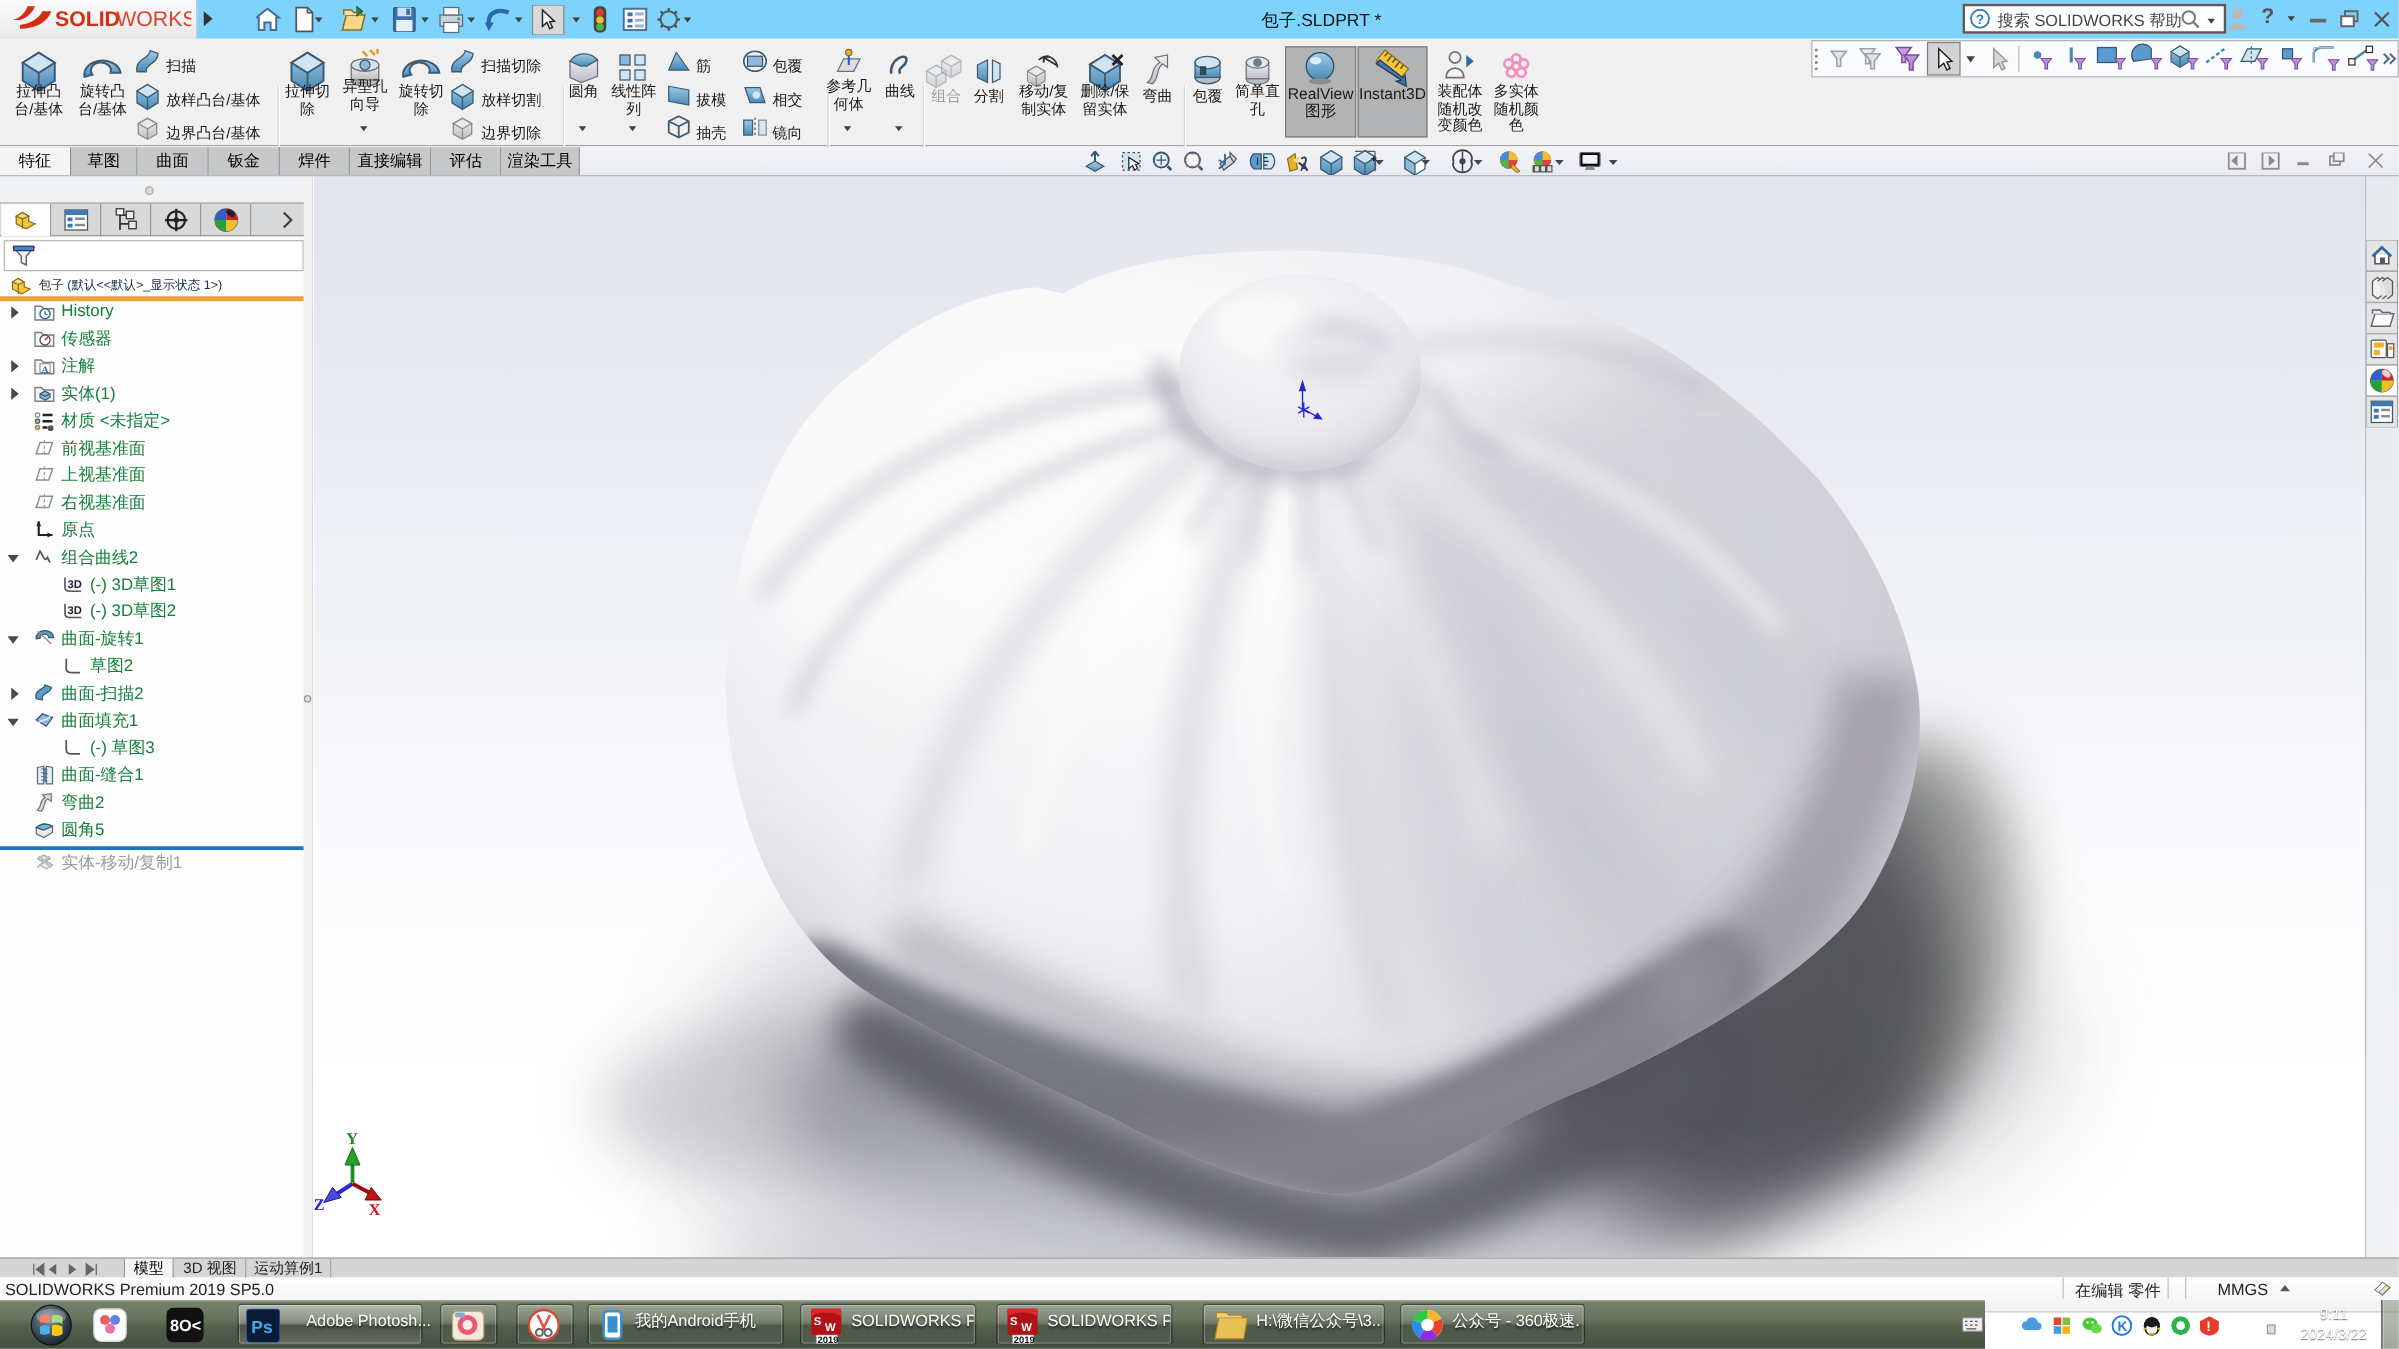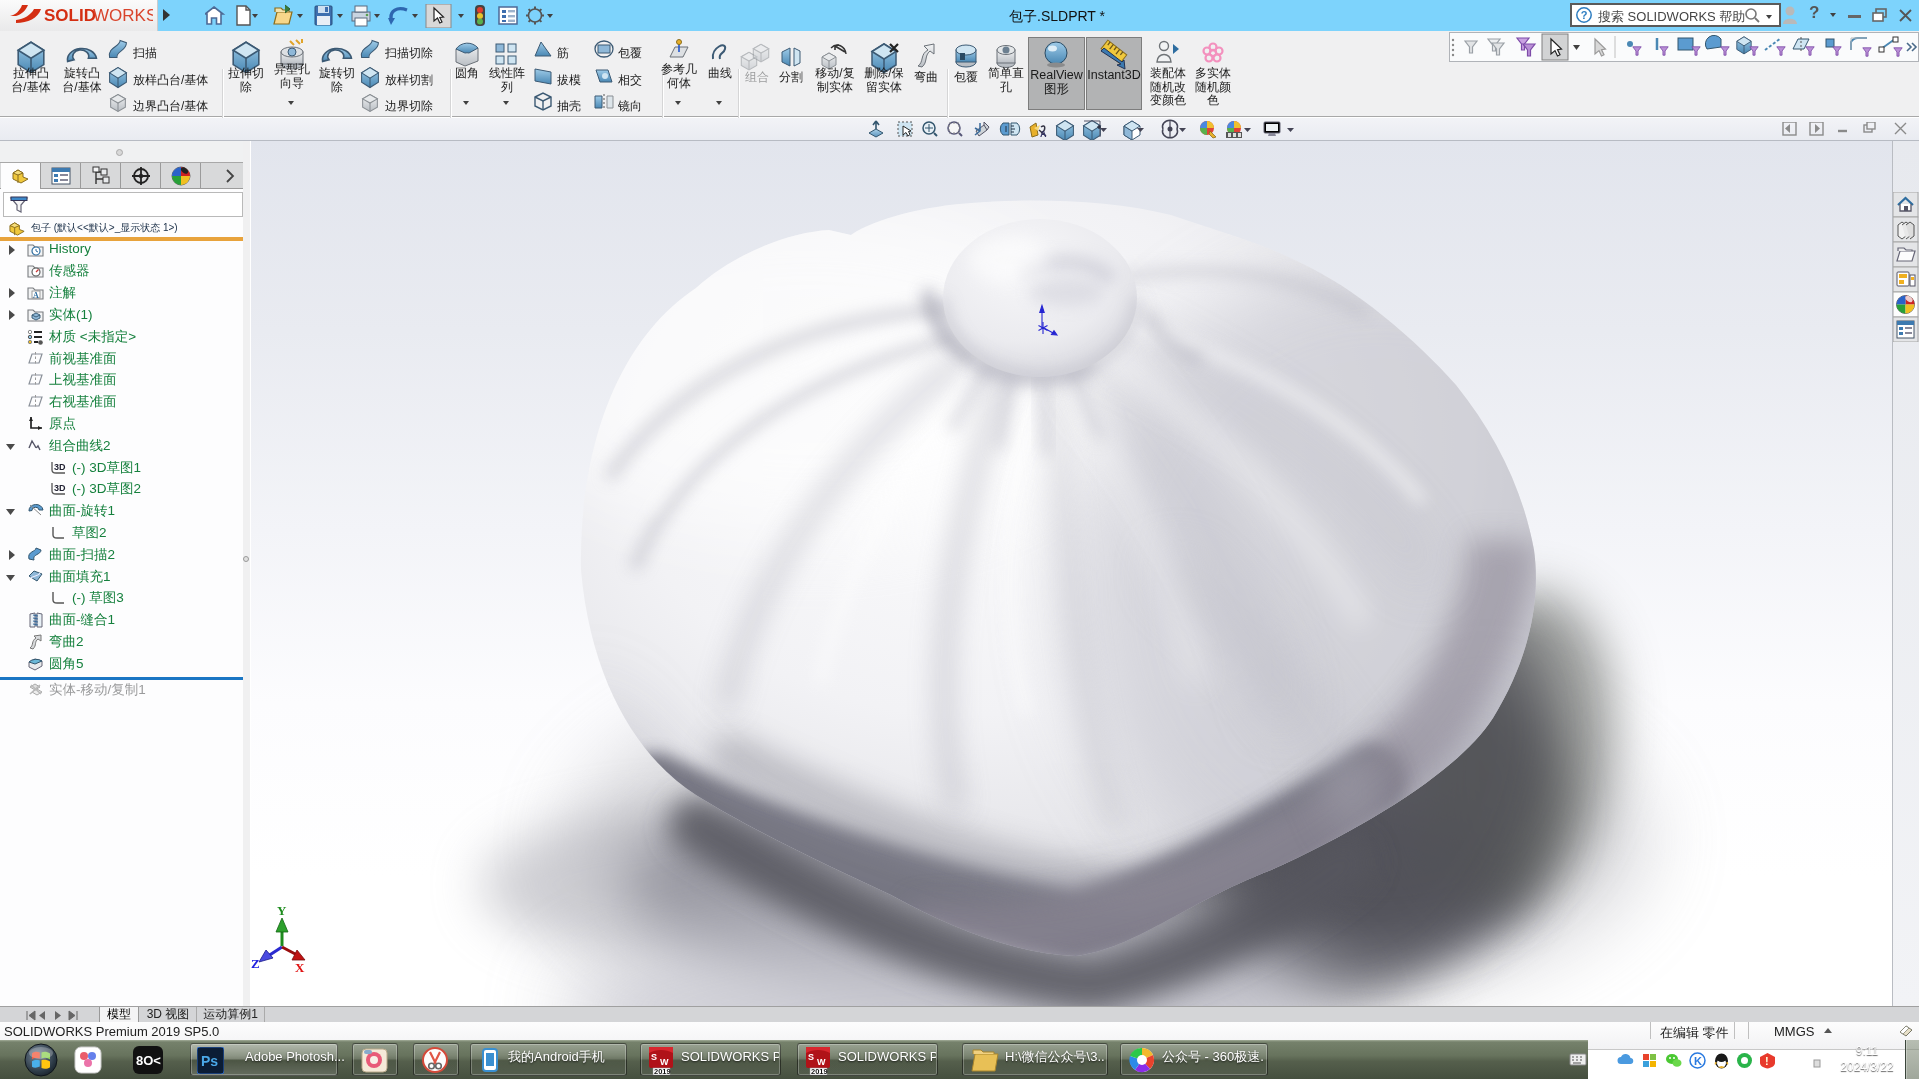--- a/index.html
+++ b/index.html
@@ -408,20 +408,30 @@
 <g transform="translate(440,12)">
         <path d="M-8 5 L6 -5" stroke="#4a88b4" stroke-width="2"></path>
         <rect x="-10" y="3" width="5" height="5" fill="#fff" stroke="#333"></rect>
         <rect x="4" y="-7" width="5" height="5" fill="#fff" stroke="#333"></rect>
         <use href="#pfun" transform="translate(9,8)"></use>
       </g>
 <path d="M458 11 L462 15 L458 19 M463 11 L467 15 L463 19" fill="none" stroke="#4a6a8a" stroke-width="1.6"></path>
 </svg>
 </div>
 <div id="tabrow">
+<div id="tabstrip">
+<div class="rtab act" style="left:0;width:57px">特征</div>
+<div class="rtab" style="left:57px;width:53px">草图</div>
+<div class="rtab" style="left:110px;width:57px">曲面</div>
+<div class="rtab" style="left:167px;width:57px">钣金</div>
+<div class="rtab" style="left:224px;width:56px">焊件</div>
+<div class="rtab" style="left:280px;width:65px">直接编辑</div>
+<div class="rtab" style="left:345px;width:56px">评估</div>
+<div class="rtab" style="left:401px;width:63px">渲染工具</div>
+</div>
 <svg class="a" style="left:860px;top:1px" width="450" height="21" viewBox="0 0 450 21">
 <defs>
         <linearGradient id="hb" x1="0" y1="0" x2="0" y2="1">
           <stop offset="0" stop-color="#aed3ea"></stop>
           <stop offset="1" stop-color="#5b93bd"></stop>
         </linearGradient>
       </defs>
 <g transform="translate(16,10)">
         <path d="M-7 4 L0 8 L7 4 L0 0 Z" fill="url(#hb)" stroke="#33566e"></path>
         <path d="M0 0 L0 -8 M0 -8 L-3 -4 M0 -8 L3 -4" stroke="#33566e" stroke-width="1.6" fill="none"></path>

